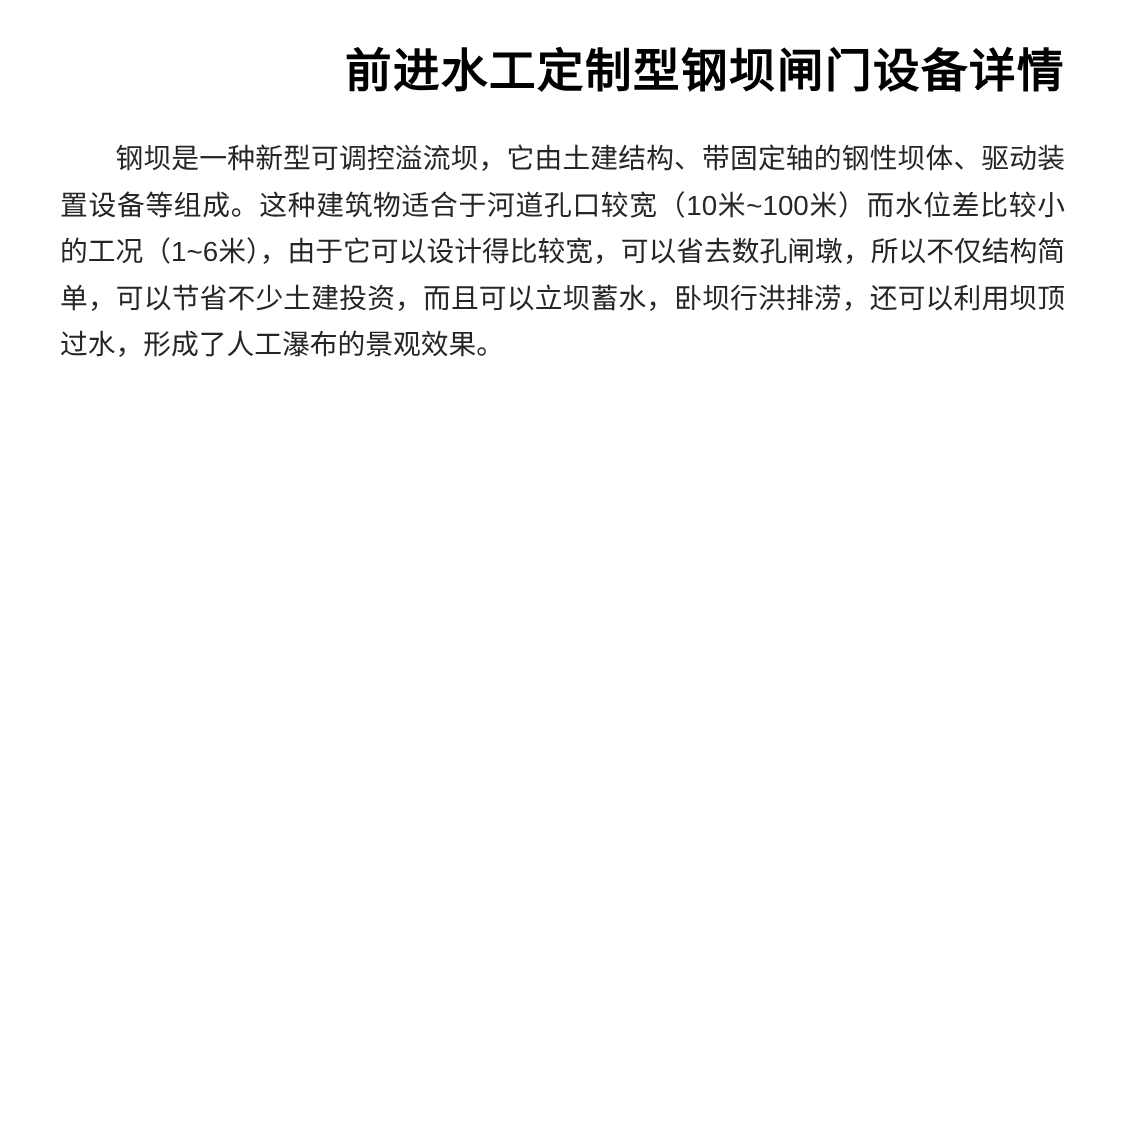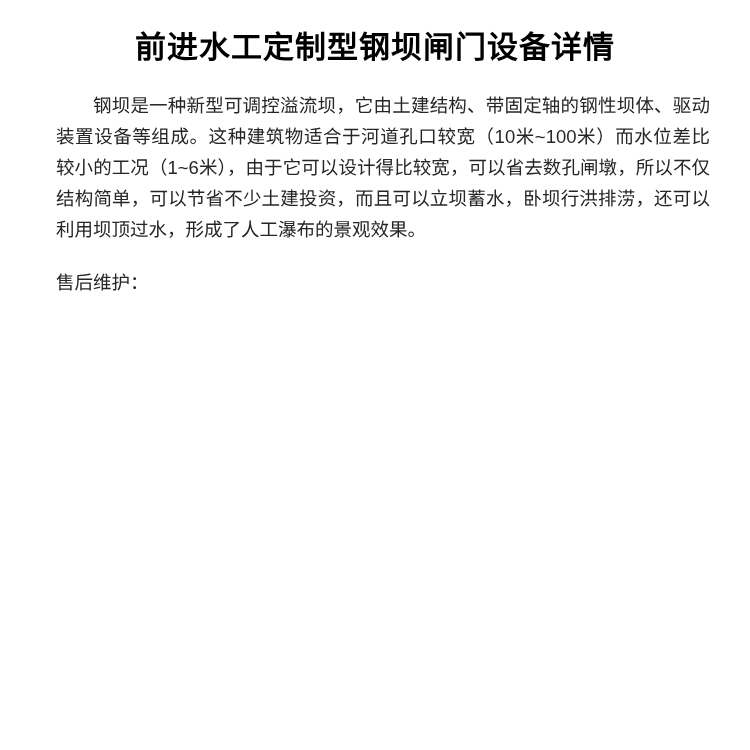--- a/index.html
+++ b/index.html
@@ -13,31 +13,30 @@
     height: 750px;
     background: #ffffff;
     padding: 0 40px;
     overflow: hidden;
   }
   .doc-title {
     padding-top: 30px;
     font-size: 31px;
     font-weight: 700;
     color: #000000;
-    text-align: center;
+    text-align: right;
     letter-spacing: 1px;
     line-height: 36px;
   }
   .doc-body {
     margin-top: 24px;
     font-size: 18.5px;
     line-height: 31px;
     color: #262626;
     text-align: justify;
-    margin-left: 16px;
   }
   .para {
     text-indent: 2em;
   }
   .para + .para {
     margin-top: 31px;
   }
   .section-heading {
     margin-top: 22px;
     font-size: 18.5px;
@@ -50,16 +49,15 @@
 </head>
 <body>
 
 <div class="page">
   <h1 class="doc-title">前进水工定制型钢坝闸门设备详情</h1>
 
   <div class="doc-body">
     <p class="para">钢坝是一种新型可调控溢流坝，它由土建结构、带固定轴的钢性坝体、驱动装置设备等组成。这种建筑物适合于河道孔口较宽（10米~100米）而水位差比较小的工况（1~6米），由于它可以设计得比较宽，可以省去数孔闸墩，所以不仅结构简单，可以节省不少土建投资，而且可以立坝蓄水，卧坝行洪排涝，还可以利用坝顶过水，形成了人工瀑布的景观效果。</p>
 
 
-    <p class="section-heading">售后维护：</p>
 
   </div>
 </div>
 
 </body></html>

